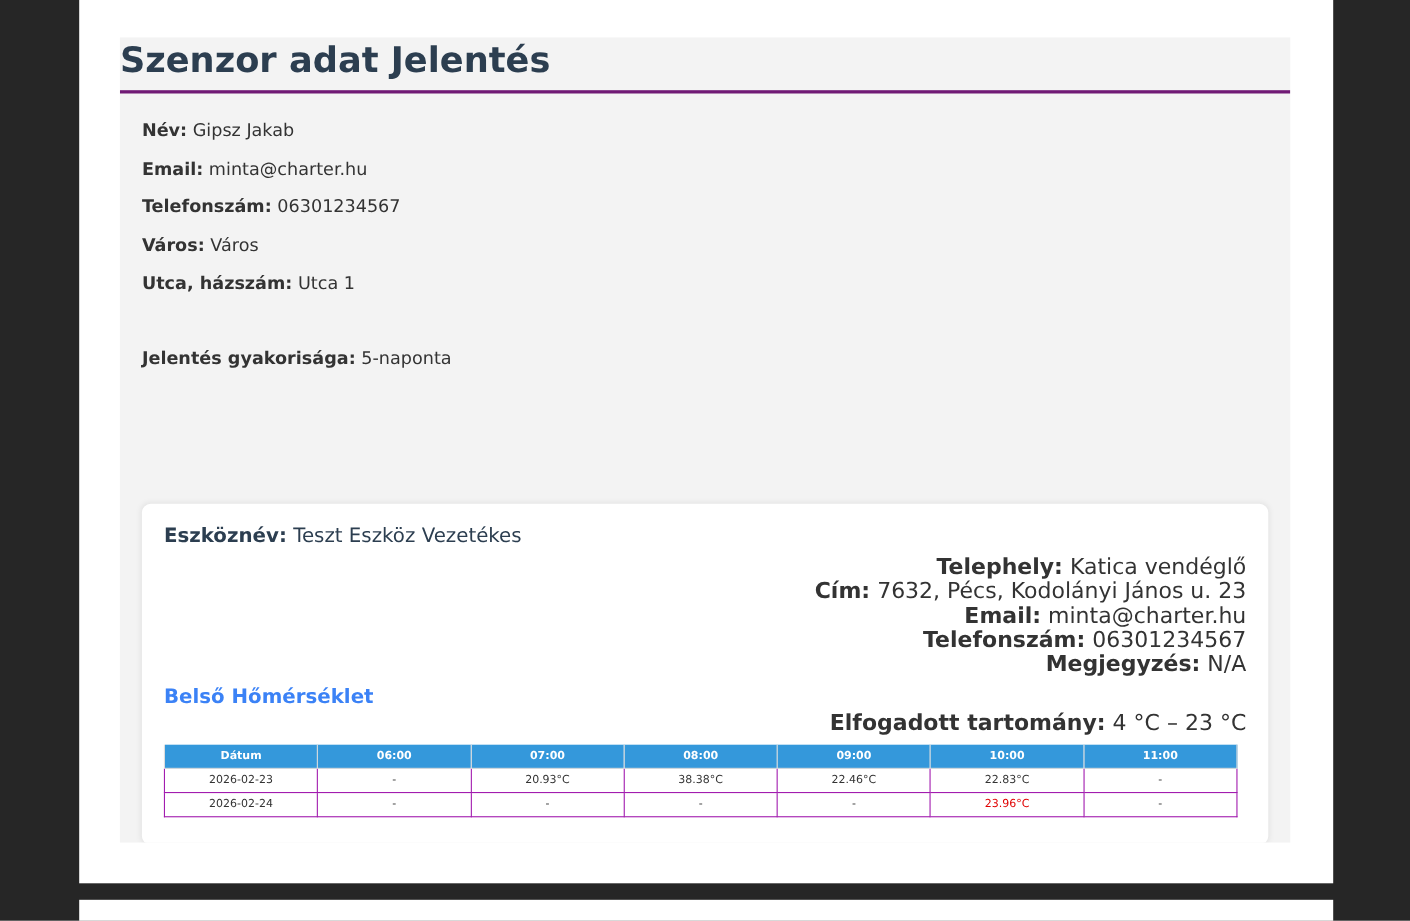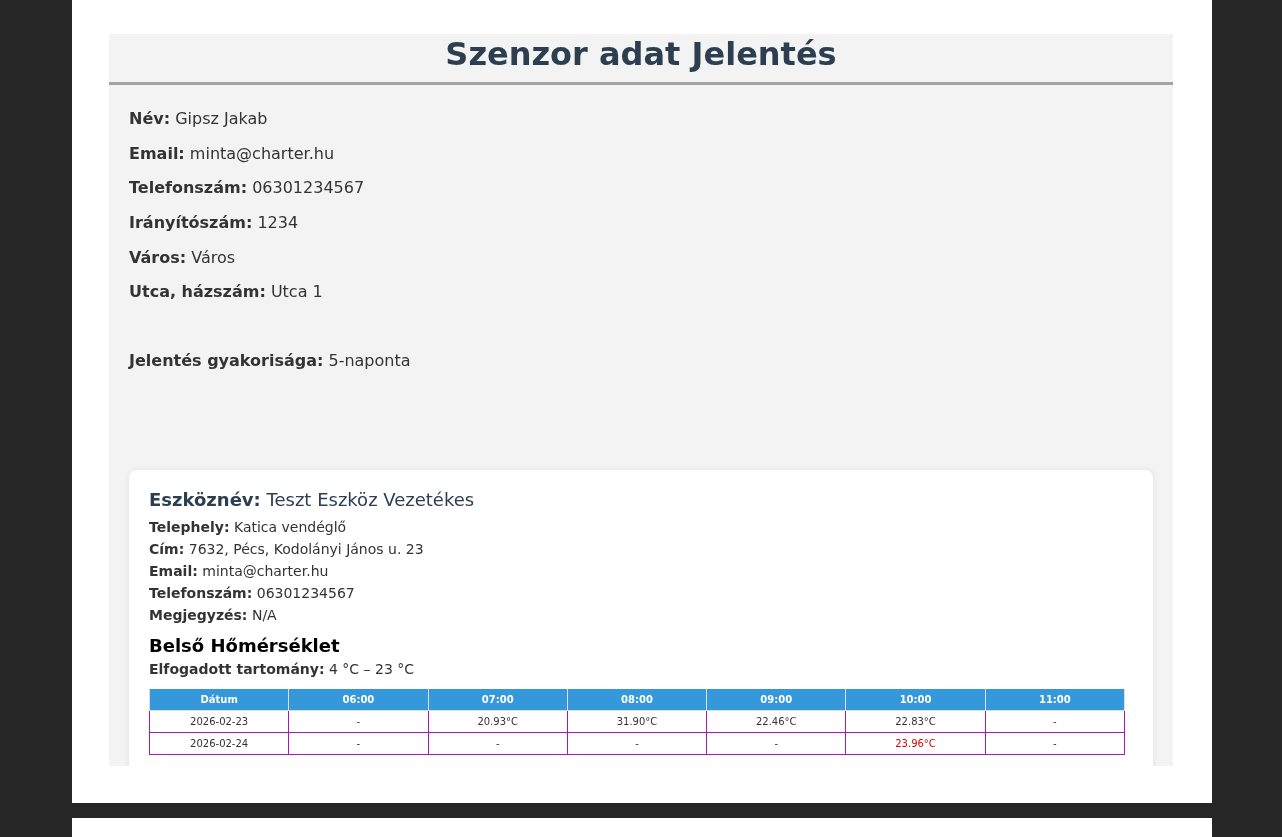--- a/index.html
+++ b/index.html
@@ -15,42 +15,41 @@
     }
     .page2 {
       position: absolute; left: 72px; top: 818px; width: 1140px; height: 40px;
       background: #ffffff;
     }
     .report {
       position: absolute; left: 37px; top: 34px; width: 1064px; height: 732px;
       background: #f3f3f3; overflow: hidden;
     }
     .header {
-      height: 48px; border-bottom: 3px solid #a3a3a3;
-      text-align: center;
+      height: 48px; border-bottom: 3px solid #701a75;
     }
     .title {
       margin: 0; padding-top: 1px;
       font-size: 32px; font-weight: bold; color: #2c3e50;
       line-height: 38px;
     }
     .info { padding: 24px 20px 0 20px; }
     .row { font-size: 16px; color: #333; line-height: 20px; margin-bottom: 14.7px; }
     .row b { color: #333; }
     .gap { height: 34px; }
     .card {
-      position: absolute; left: 20px; top: 436px; width: 1024px; height: 310px;
+      position: absolute; left: 20px; top: 424px; width: 1024px; height: 310px;
       background: #ffffff; border-radius: 8px;
       box-shadow: 0 0 6px rgba(0,0,0,0.08);
     }
     .card-inner { padding: 18px 20px 0 20px; }
     .device-name { font-size: 18px; color: #2c3e50; line-height: 24px; margin-bottom: 4px; }
     .device-name b { color: #2c3e50; }
-    .drow { font-size: 14px; color: #333; line-height: 22px; }
-    .section-title { font-size: 18px; font-weight: bold; color: #000000; margin-top: 8px; line-height: 24px; }
+    .drow { font-size: 20px; color: #333; line-height: 22px; text-align: right; }
+    .section-title { font-size: 18px; font-weight: bold; color: #3b82f6; margin-top: 8px; line-height: 24px; }
     table {
       border-collapse: collapse; width: 976px; margin-top: 9px;
       font-size: 10px; table-layout: fixed;
     }
     th {
       background: #3498db; color: #fff; font-weight: bold; height: 19px;
       border: 1px solid #dddddd; border-top: none;
     }
     td {
       text-align: center; color: #333; height: 19px;
@@ -64,21 +63,20 @@
 <div class="page">
   <div class="report">
     <div class="header">
       <h1 class="title">Szenzor adat Jelentés</h1>
     </div>
 
     <div class="info">
       <div class="row"><b>Név:</b> <span>Gipsz Jakab</span></div>
       <div class="row"><b>Email:</b> <span>minta@charter.hu</span></div>
       <div class="row"><b>Telefonszám:</b> <span>06301234567</span></div>
-      <div class="row"><b>Irányítószám:</b> <span>1234</span></div>
       <div class="row"><b>Város:</b> <span>Város</span></div>
       <div class="row"><b>Utca, házszám:</b> <span>Utca 1</span></div>
       <div class="gap"></div>
       <div class="row"><b>Jelentés gyakorisága:</b> <span>5-naponta</span></div>
     </div>
 
     <div class="card">
       <div class="card-inner">
         <div class="device-name"><b>Eszköznév:</b> <span>Teszt Eszköz Vezetékes</span></div>
         <div class="drow"><b>Telephely:</b> <span>Katica vendéglő</span></div>
@@ -99,21 +97,21 @@
               <th>09:00</th>
               <th>10:00</th>
               <th>11:00</th>
             </tr>
           </thead>
           <tbody>
             <tr>
               <td>2026-02-23</td>
               <td>-</td>
               <td>20.93°C</td>
-              <td>31.90°C</td>
+              <td>38.38°C</td>
               <td>22.46°C</td>
               <td>22.83°C</td>
               <td>-</td>
             </tr>
             <tr>
               <td>2026-02-24</td>
               <td>-</td>
               <td>-</td>
               <td>-</td>
               <td>-</td>

